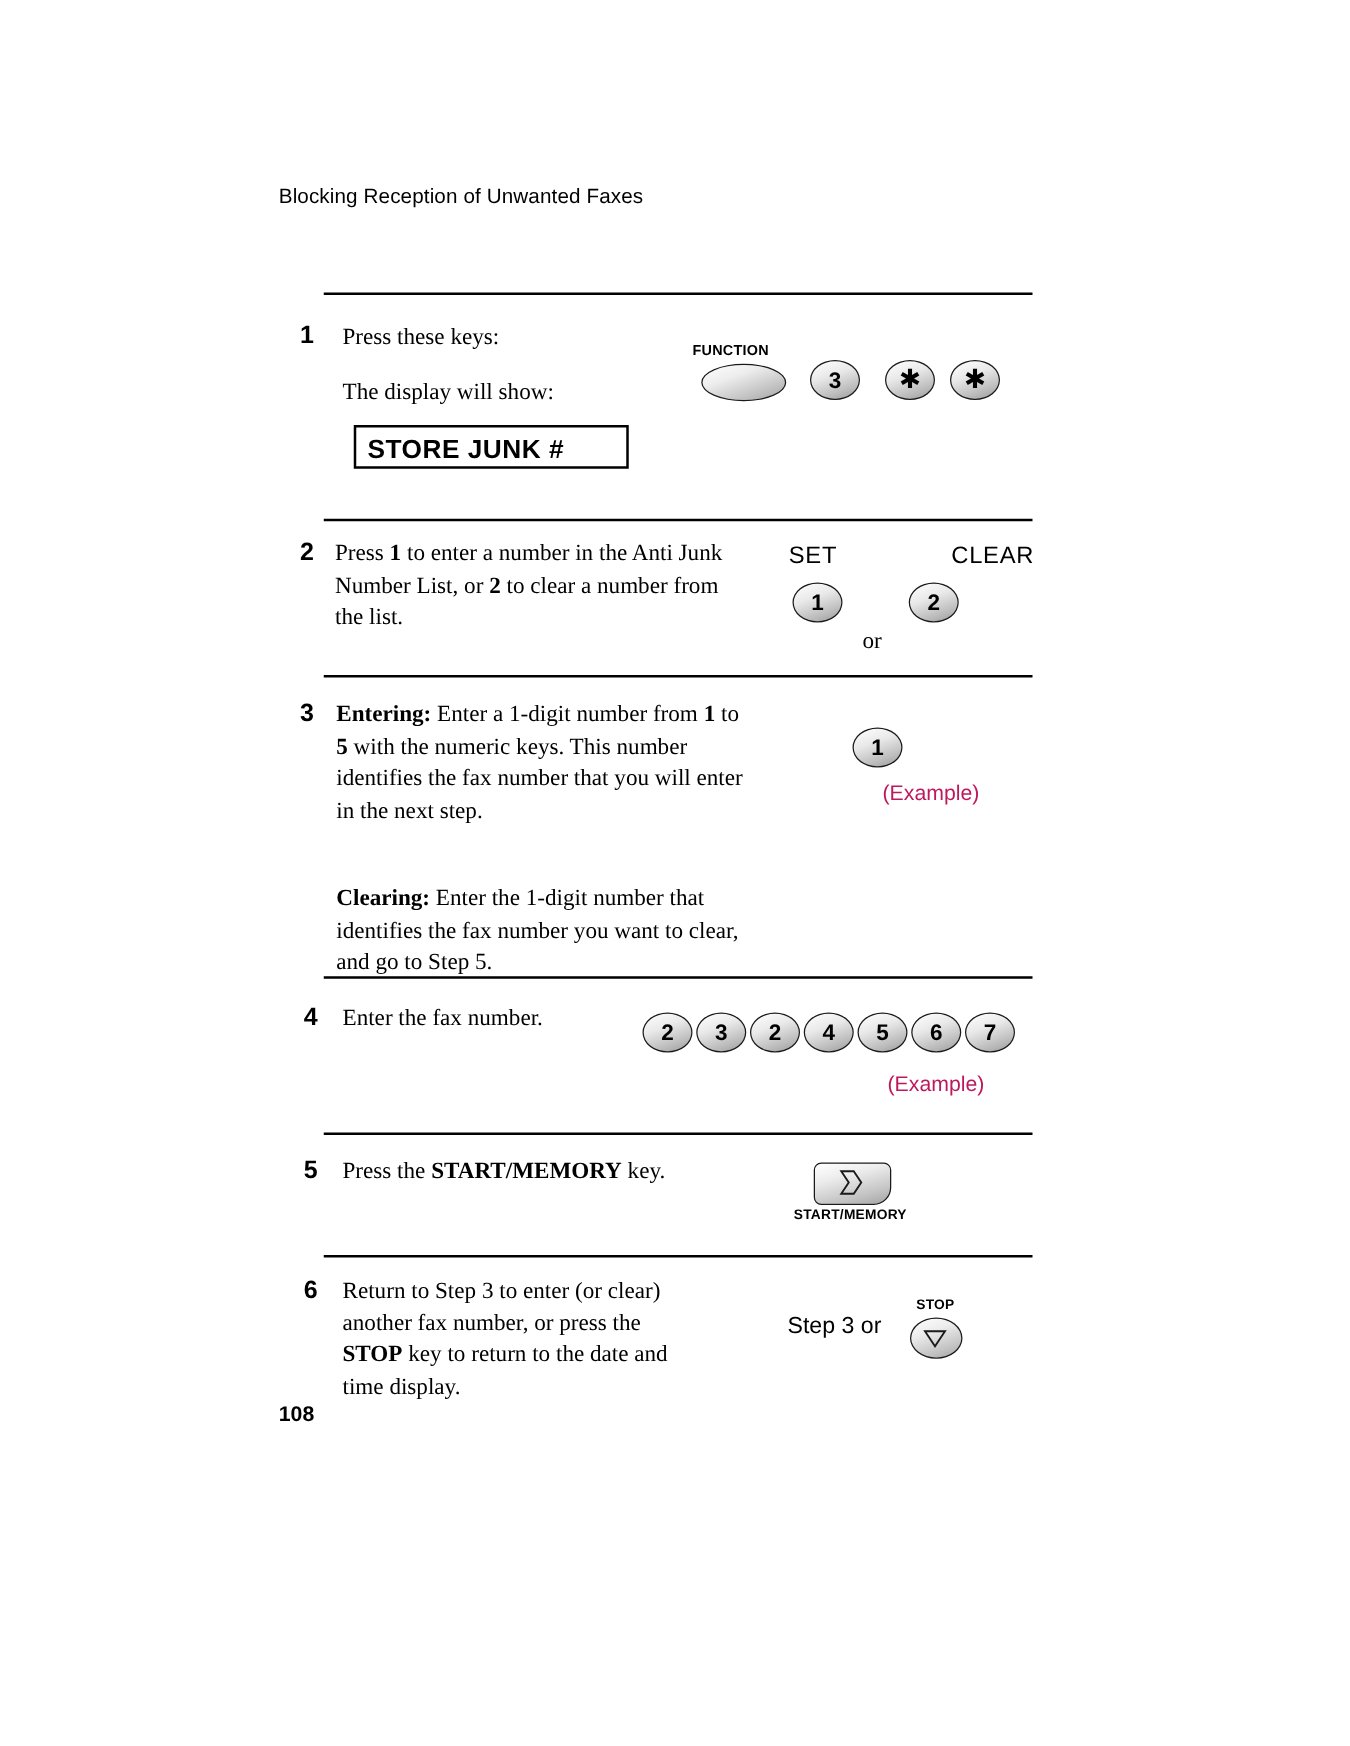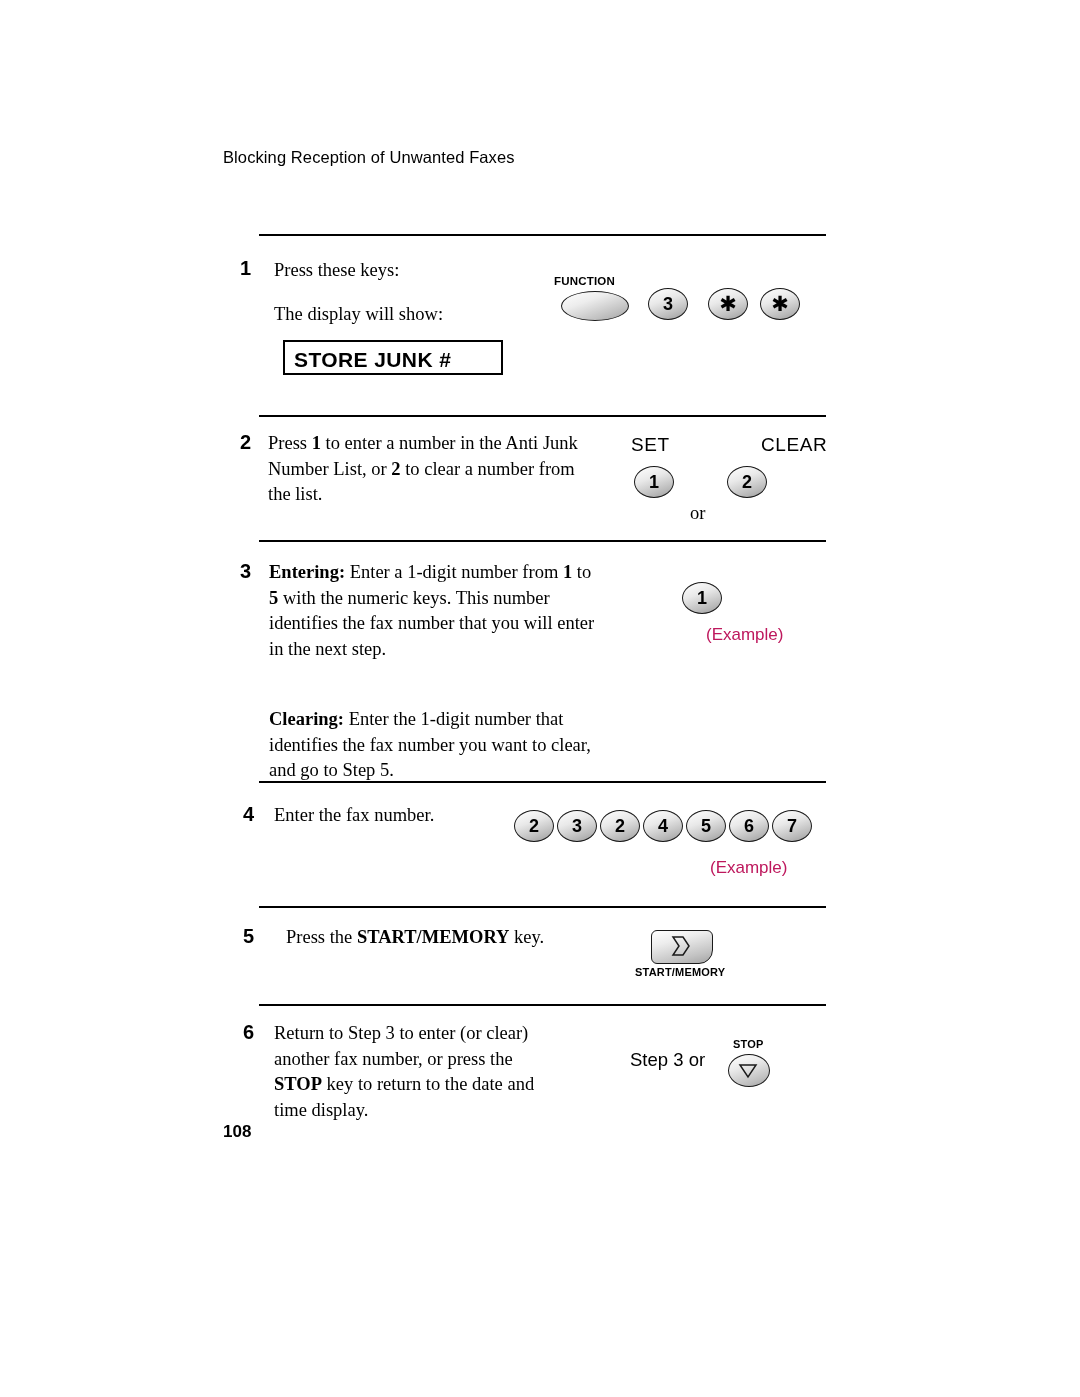--- a/index.html
+++ b/index.html
@@ -259,21 +259,21 @@
   <div class="key-round" style="left:557px; top:810px;">3</div>
   <div class="key-round" style="left:600px; top:810px;">2</div>
   <div class="key-round" style="left:643px; top:810px;">4</div>
   <div class="key-round" style="left:686px; top:810px;">5</div>
   <div class="key-round" style="left:729px; top:810px;">6</div>
   <div class="key-round" style="left:772px; top:810px;">7</div>
 
   <div class="example" style="left:710px; top:858px;">(Example)</div>
 
   <div class="step-num" style="left:243px; top:925px;">5</div>
-  <div class="txt" style="left:274px; top:925px; width:300px;margin-left:12px;">
+  <div class="txt" style="left:274px; top:925px; width:300px;">
     <span>Press the </span><b>START/MEMORY</b><span> key.</span>
   </div>
 
   <div class="start-key" style="left:651px; top:930px;">
     <svg width="58" height="30" viewBox="0 0 58 30">
       <polygon points="21,6 31,6 37,15 31,24 21,24 27,15" fill="none" stroke="#1a1a1a" stroke-width="1.5"></polygon>
     </svg>
   </div>
   <div class="key-label" style="left:635px; top:966px; font-size:11px;">START/MEMORY</div>
 

